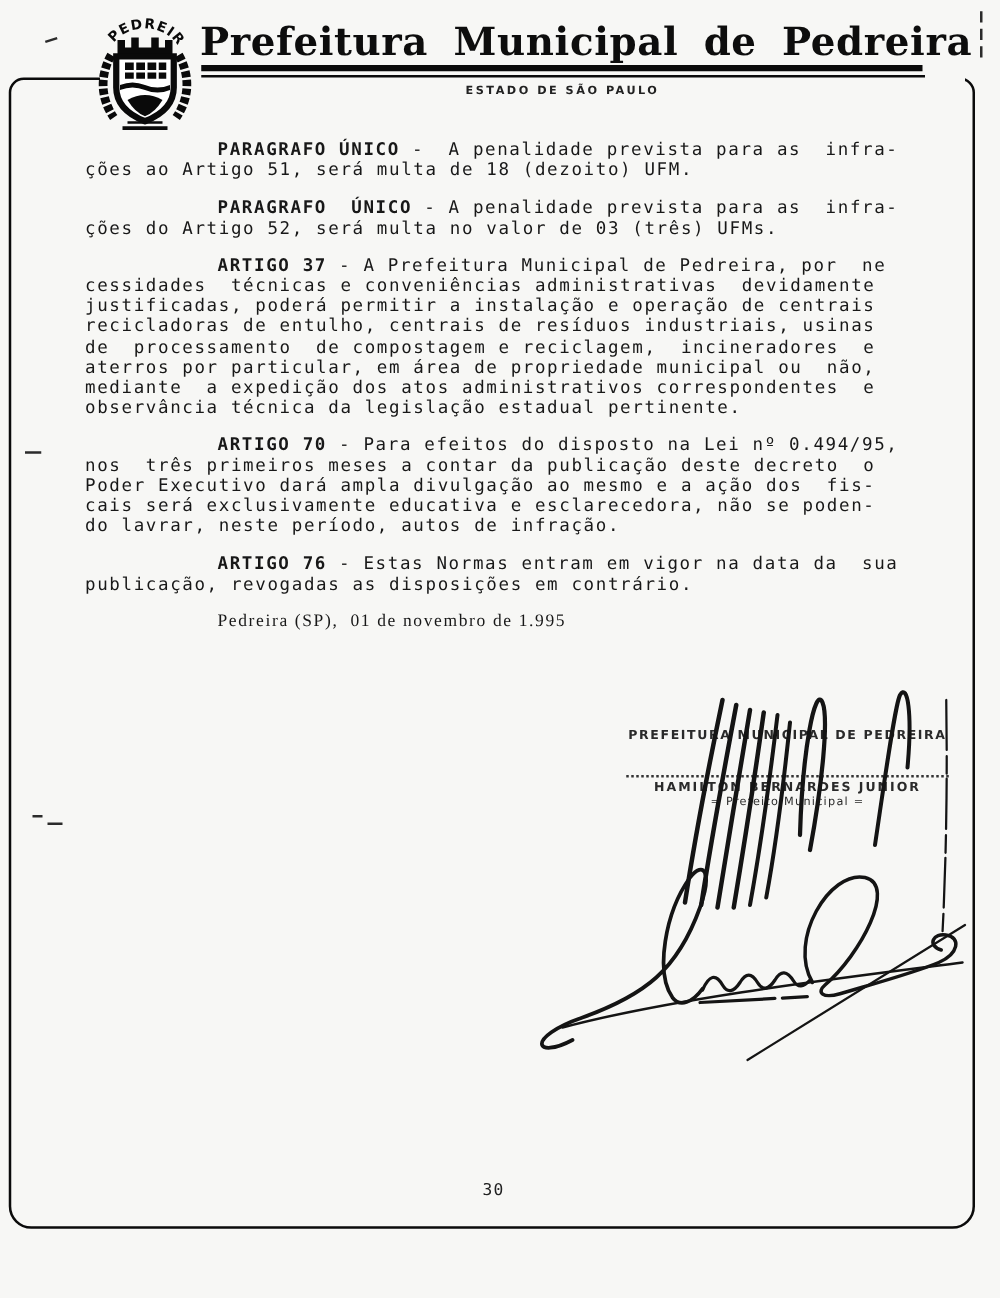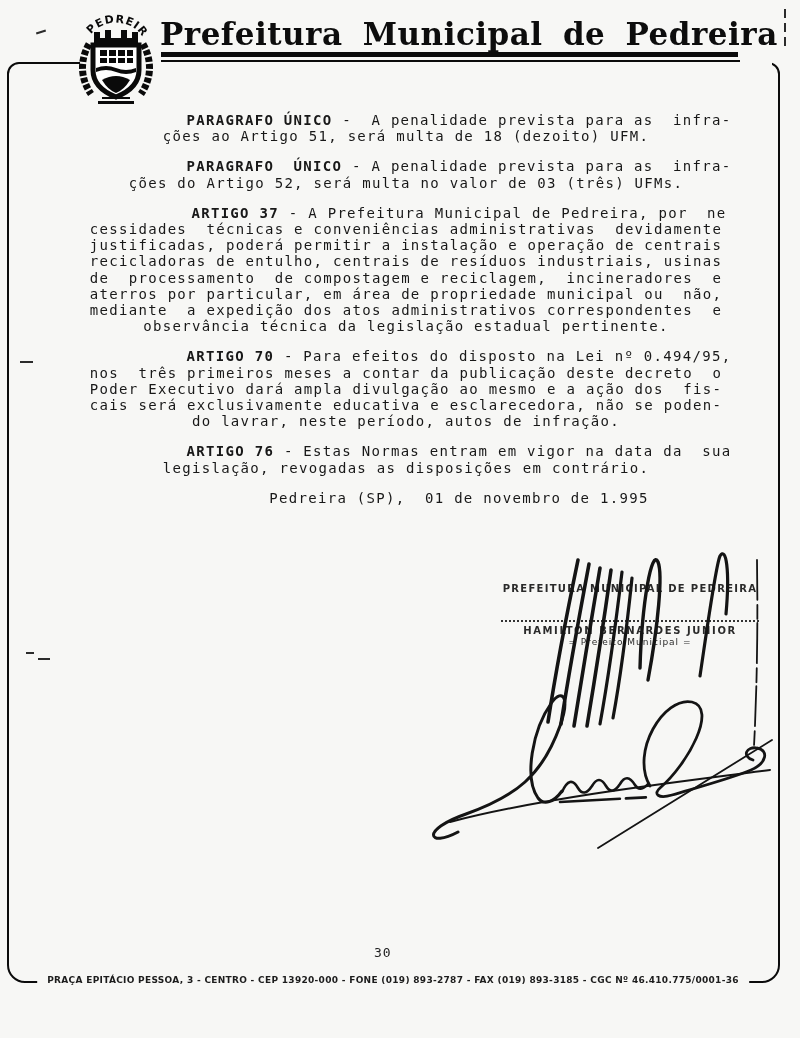--- a/index.html
+++ b/index.html
@@ -36,37 +36,37 @@
     font-family:"DejaVu Sans", sans-serif; font-size:9px; letter-spacing:2px;
     color:#222; font-weight:bold;
   }
   .crest { position:absolute; left:76px; top:8px; }
   
   .doc-body {
     position:absolute; left:68px; top:112px; width:676px;
     font-size:14px; line-height:16.2px; letter-spacing:1.3px;
     color:#181818;
   }
-  .para { margin:0 0 14px 0; white-space:pre-wrap; text-indent:106px;text-align:center; }
+  .para { margin:0 0 14px 0; white-space:pre-wrap; text-indent:106px; }
   .para .hd { font-weight:bold; }
-  .dateline { margin-top:4px; }
+  .dateline { margin-top:4px;font-family:Liberation Serif, serif; }
   
   .stamp {
     position:absolute; left:501px; top:583px; width:258px;
     font-family:"DejaVu Sans", sans-serif; color:#2a2a2a; text-align:center;
   }
   .stamp-org { font-size:10px; font-weight:bold; letter-spacing:1.3px; white-space:nowrap; }
   .stamp-rule { margin-top:26px; border-top:2px dotted #333; height:0; }
   .stamp-name { margin-top:3px; font-size:10px; font-weight:bold; letter-spacing:1.6px; white-space:nowrap; }
   .stamp-role { margin-top:1px; font-size:9px; letter-spacing:1px; }
   
   .ink { position:absolute; left:420px; top:530px; pointer-events:none; }
   
   .page-number {
-    position:absolute; left:374px; top:945px; font-size:13px; letter-spacing:1px; color:#222;
+    position:absolute; left:386px; top:945px; font-size:13px; letter-spacing:1px; color:#222;
   }
   .footer-line {
     position:absolute; left:393px; top:974px; transform:translateX(-50%);
     background:#f7f7f5; padding:1px 10px; white-space:nowrap;
     font-family:"DejaVu Sans", sans-serif; font-size:9px; font-weight:bold;
     letter-spacing:0.3px; color:#1c1c1c;
   }
   
   .artifact { position:absolute; background:#2b2b2b; }
   .a1 { left:36px;  top:31px;  width:10px; height:2px; transform:rotate(-18deg); }
@@ -110,41 +110,42 @@
       <path d="M 20 60 Q 30 56 40 60 Q 50 64 60 60 L 60 64 Q 50 68 40 64 Q 30 60 20 64 Z" fill="#0a0a0a"></path>
       <path d="M 26 72 Q 40 64 54 72 Q 48 82 40 85 Q 32 82 26 72 Z" fill="#0a0a0a"></path>
 
       <rect x="26" y="89" width="28" height="2" fill="#0a0a0a"></rect>
       <rect x="22" y="93" width="36" height="3" fill="#0a0a0a"></rect>
     </svg>
   </div>
   <div class="title">Prefeitura Municipal de Pedreira</div>
   <div class="rule-thick"></div>
   <div class="rule-thin"></div>
+  <div class="subtitle">ESTADO DE SÃO PAULO</div>
 
   <div class="doc-body">
     <p class="para"><span class="hd">PARAGRAFO ÚNICO</span><span> -  A penalidade prevista para as  infra-
 ções ao Artigo 51, será multa de 18 (dezoito) UFM.</span></p>
     <p class="para"><span class="hd">PARAGRAFO  ÚNICO</span><span> - A penalidade prevista para as  infra-
 ções do Artigo 52, será multa no valor de 03 (três) UFMs.</span></p>
     <p class="para"><span class="hd">ARTIGO 37</span><span> - A Prefeitura Municipal de Pedreira, por  ne
 cessidades  técnicas e conveniências administrativas  devidamente
 justificadas, poderá permitir a instalação e operação de centrais
 recicladoras de entulho, centrais de resíduos industriais, usinas
 de  processamento  de compostagem e reciclagem,  incineradores  e
 aterros por particular, em área de propriedade municipal ou  não,
 mediante  a expedição dos atos administrativos correspondentes  e
 observância técnica da legislação estadual pertinente.</span></p>
     <p class="para"><span class="hd">ARTIGO 70</span><span> - Para efeitos do disposto na Lei nº 0.494/95,
 nos  três primeiros meses a contar da publicação deste decreto  o
 Poder Executivo dará ampla divulgação ao mesmo e a ação dos  fis-
 cais será exclusivamente educativa e esclarecedora, não se poden-
 do lavrar, neste período, autos de infração.</span></p>
     <p class="para"><span class="hd">ARTIGO 76</span><span> - Estas Normas entram em vigor na data da  sua
-legislação, revogadas as disposições em contrário.</span></p>
+publicação, revogadas as disposições em contrário.</span></p>
     <p class="para dateline">Pedreira (SP),  01 de novembro de 1.995</p>
   </div>
 
   <div class="stamp">
     <div class="stamp-org">PREFEITURA MUNICIPAL DE PEDREIRA</div>
     <div class="stamp-rule"></div>
     <div class="stamp-name">HAMILTON BERNARDES JUNIOR</div>
     <div class="stamp-role">= Prefeito  Municipal =</div>
   </div>
 
@@ -172,15 +173,14 @@
 
   <div class="artifact a1"></div>
   <div class="artifact a2"></div>
   <div class="artifact a3"></div>
   <div class="artifact a4"></div>
   <div class="dash-r" style="top:9px"></div>
   <div class="dash-r" style="top:23px"></div>
   <div class="dash-r" style="top:37px"></div>
 
   <div class="page-number">30</div>
-  <div class="footer-line">PRAÇA EPITÁCIO PESSOA, 3 - CENTRO - CEP 13920-000 - FONE (019) 893-2787 - FAX (019) 893-3185 - CGC Nº 46.410.775/0001-36</div>
 
 </div>
 
 </body></html>

